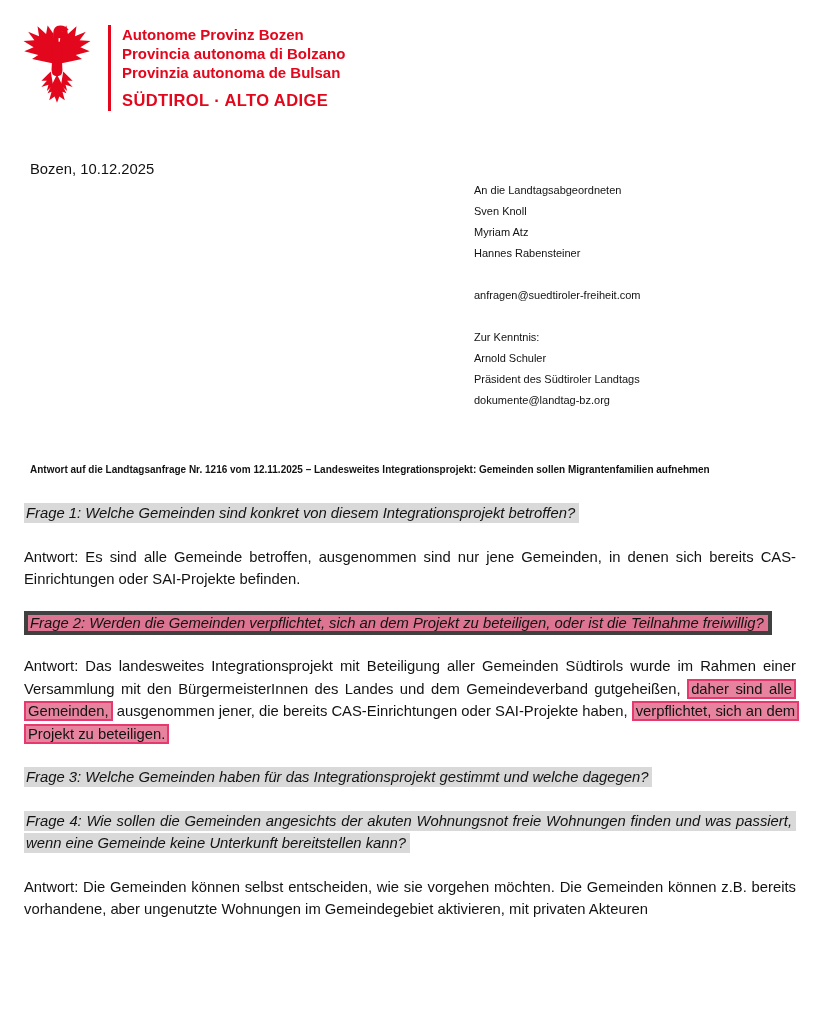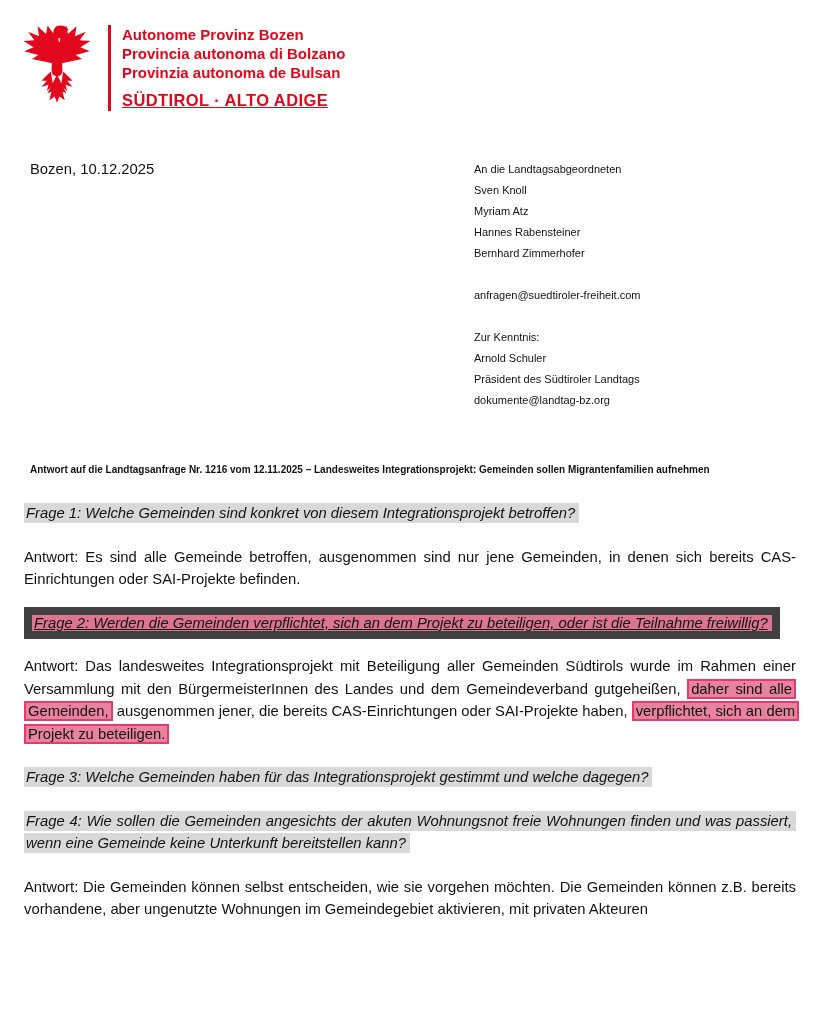--- a/index.html
+++ b/index.html
@@ -10,24 +10,24 @@
     color: #121212;
   }
   .page { position: relative; width: 824px; height: 1024px; background: #fff; }
 
   
   .letterhead { display: flex; align-items: center; padding: 20px 0 0 18px; }
   .eagle-wrap { width: 78px; height: 92px; flex: 0 0 auto; }
   .lh-divider { width: 3px; height: 86px; background: #e2071c; margin: 3px 11px 0 12px; flex: 0 0 auto; }
   .lh-text { padding-top: 3px; color: #e2071c; }
   .lh-line { font-size: 15px; font-weight: 700; line-height: 19px; }
-  .lh-brand { font-size: 16.5px; font-weight: 800; letter-spacing: 0.4px; margin-top: 9px; text-decoration: underline; }
+  .lh-brand { font-size: 16.5px; font-weight: 800; letter-spacing: 0.4px; margin-top: 9px; }
 
   
-  .addr-row { display: flex; align-items: flex-start; margin-top: 47px; padding: 0 28px 0 30px; }
+  .addr-row { display: flex; align-items: flex-start; margin-top: 47px; padding: 0 28px 0 30px; flex-direction: column; }
   .dateline { font-size: 14.8px; line-height: 21px; }
   .recipients { margin-left: auto; width: 322px; font-size: 11px; line-height: 21px; }
   .recipients .gap { height: 21px; }
 
   
   .subject {
     margin: 47px 28px 0 30px;
     font-size: 10px; font-weight: 700; line-height: 23px;
   }
 
@@ -35,23 +35,23 @@
   .qa { padding: 0 28px 0 24px; font-size: 14.8px; }
   .qa p { margin-top: 21px; line-height: 22.5px; text-align: justify; }
   .question { font-style: italic; }
   .hl-gray {
     background: #d9d9d9; color: inherit;
     padding: 2px 4px 2px 2px;
     -webkit-box-decoration-break: clone; box-decoration-break: clone;
   }
   .hl-pink-q {
     background: #dd7492; color: inherit;
-    border: 8px solid #404040;
+    border: 4px solid #404040;
     padding: 0 4px 0 2px;
-    -webkit-box-decoration-break: clone; box-decoration-break: clone; text-decoration: underline;
+    -webkit-box-decoration-break: clone; box-decoration-break: clone;
   }
   .hl-pink {
     background: #e8839f;
     border: 2px solid #e63a6e;
     padding: 0 2px;
     -webkit-box-decoration-break: clone; box-decoration-break: clone;
   }
 </style>
 </head>
 <body>
@@ -81,21 +81,20 @@
     </div>
   </header>
 
   <div class="addr-row">
     <div class="dateline">Bozen, 10.12.2025</div>
     <div class="recipients">
       <div>An die Landtagsabgeordneten</div>
       <div>Sven Knoll</div>
       <div>Myriam Atz</div>
       <div>Hannes Rabensteiner</div>
-      <div>Bernhard Zimmerhofer</div>
       <div class="gap"></div>
       <div>anfragen@suedtiroler-freiheit.com</div>
       <div class="gap"></div>
       <div>Zur Kenntnis:</div>
       <div>Arnold Schuler</div>
       <div>Präsident des Südtiroler Landtags</div>
       <div>dokumente@landtag-bz.org</div>
     </div>
   </div>
 

